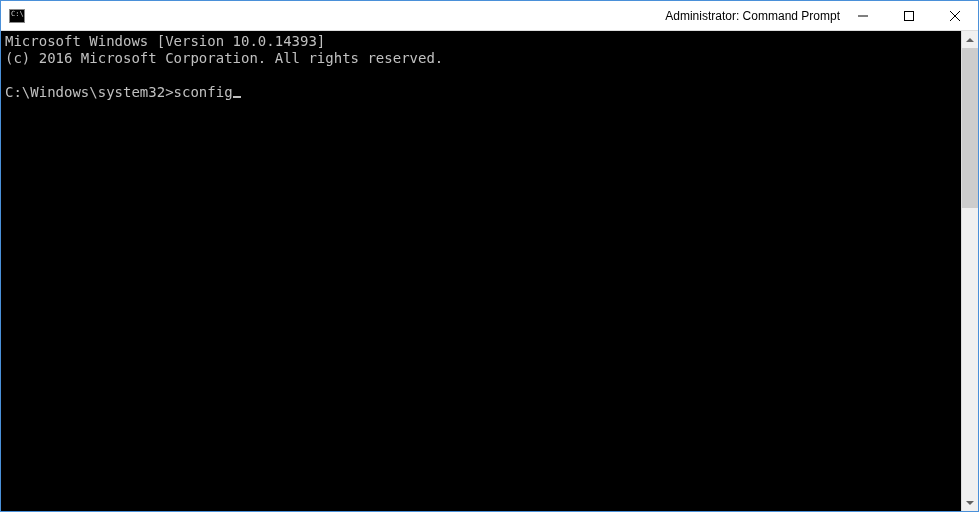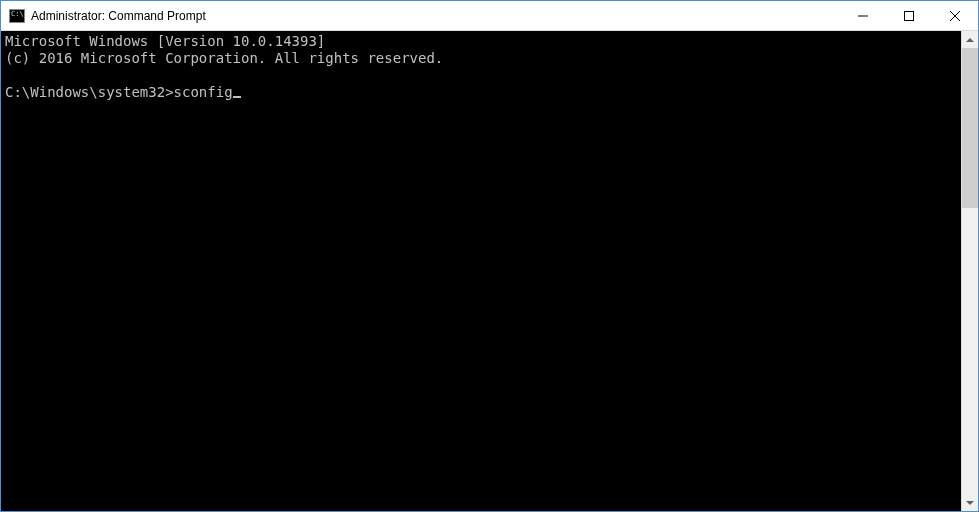--- a/index.html
+++ b/index.html
@@ -20,20 +20,21 @@
     flex-direction: column;
     background: #fff;
   }
   .titlebar {
     height: 30px;
     background: #fff;
     display: flex;
     align-items: center;
     border-bottom: 1px solid #ddd;
     flex-shrink: 0;
+    text-align: right;
   }
   .icon-box {
     width: 16px;
     height: 14px;
     margin-left: 8px;
     margin-right: 6px;
     background: #000;
     position: relative;
     border: 1px solid #888;
     flex-shrink: 0;

